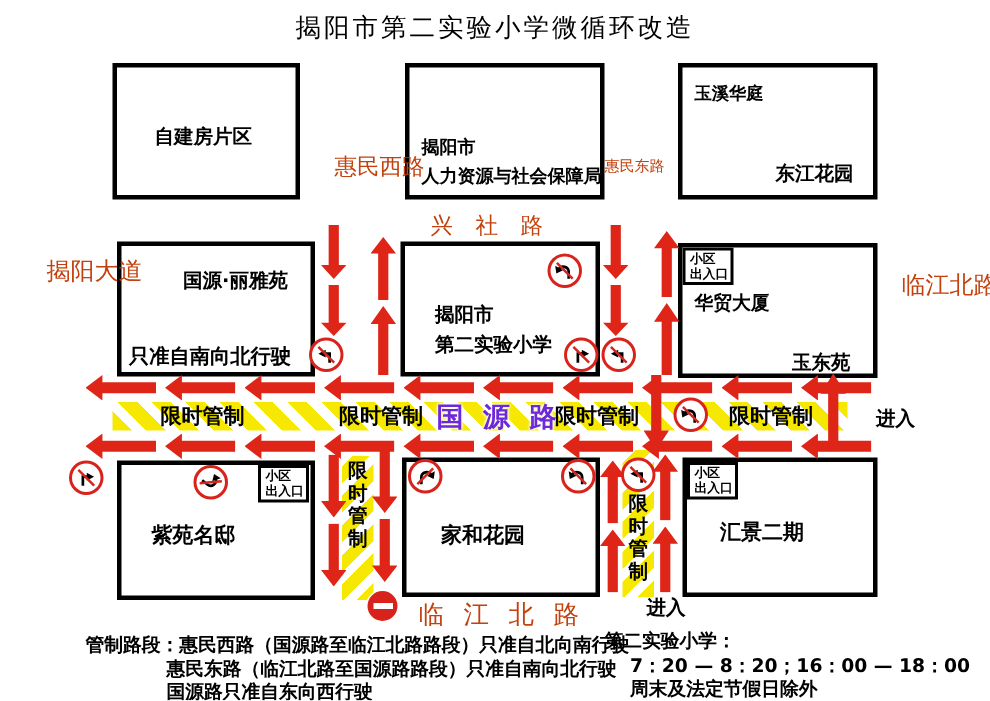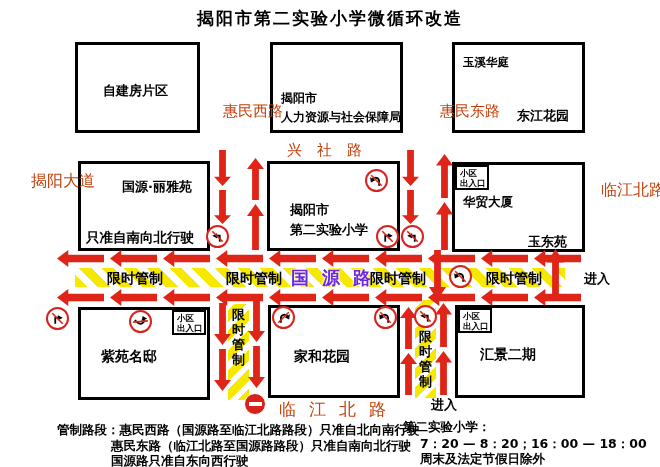--- a/index.html
+++ b/index.html
@@ -1,18 +1,18 @@
 <!DOCTYPE html>
 <html><head>
 <meta charset="utf-8">
 <style>
   html,body{margin:0;padding:0;background:#fff;}
   .stage{position:relative;width:660px;height:467px;background:#fff;overflow:hidden;
          font-family:"DejaVu Sans","Liberation Sans",sans-serif;color:#000;}
-  .title{position:absolute;top:7px;left:0;right:0;text-align:center;font-size:17px;font-weight:700;letter-spacing:2px;}
+  .title{position:absolute;top:7px;left:0;right:0;text-align:center;font-size:17px;font-weight:400;letter-spacing:2px;}
   .bbox{position:absolute;border:3px solid #000;background:#fff;box-sizing:border-box;z-index:1;}
   .bl{position:absolute;font-weight:700;white-space:nowrap;z-index:2;}
   .vt{position:absolute;word-break:break-all;text-align:center;z-index:2;}
   .st{position:absolute;color:#c2410c;white-space:nowrap;z-index:2;}
   .gate{position:absolute;width:34px;height:25px;border:2px solid #000;background:#fff;box-sizing:border-box;
         font-size:8.5px;font-weight:700;line-height:10px;padding:1px 0 0 3px;z-index:3;}
   .band-h{position:absolute;left:75px;top:268px;width:490px;height:19px;z-index:0;
         background:repeating-linear-gradient(45deg,#f6e800 0 9px,#fff 9px 16px);}
   .band-v{position:absolute;width:21px;z-index:1;
         background:repeating-linear-gradient(-45deg,#f6e800 0 8px,#fff 8px 14px);}
@@ -86,21 +86,21 @@
   <div class="bbox" style="left:455px;top:305px;width:130px;height:93px">
     <div class="gate" style="left:0px;top:0px">
       <div>小区</div>
       <div>出入口</div>
     </div>
     <div class="bl" style="left:22px;top:38px;font-size:14px">汇景二期</div>
   </div>
 
   <div class="st vt" style="left:31px;top:168px;width:20px;font-size:16px;line-height:26px">揭阳大道</div>
   <div class="st vt" style="left:223px;top:99px;width:18px;font-size:15px;line-height:25px">惠民西路</div>
-  <div class="st vt" style="left:440px;top:99px;width:18px;font-size:15px;line-height:25px">惠民东路</div>
+  <div class="st vt" style="left:403px;top:99px;width:18px;font-size:10px;line-height:25px">惠民东路</div>
   <div class="st" style="left:287px;top:141px;font-size:15px;letter-spacing:15px">兴社路</div>
   <div class="st vt" style="left:601px;top:177px;width:20px;font-size:16px;line-height:26px">临江北路</div>
   <div class="st" style="left:279px;top:398px;font-size:17px;letter-spacing:13px;z-index:1">临江北路</div>
   <div class="st" style="left:291px;top:266px;font-size:18px;font-weight:700;letter-spacing:13px;color:#6d28d9;text-shadow:0 0 2px #fff,0 0 2px #fff,0 0 3px #fff;z-index:2">国源路</div>
 
   <div class="band-h"></div>
   <div class="ctrl-h" style="left:107px">限时管制</div>
   <div class="ctrl-h" style="left:226px">限时管制</div>
   <div class="ctrl-h" style="left:370px">限时管制</div>
   <div class="ctrl-h" style="left:486px">限时管制</div>

